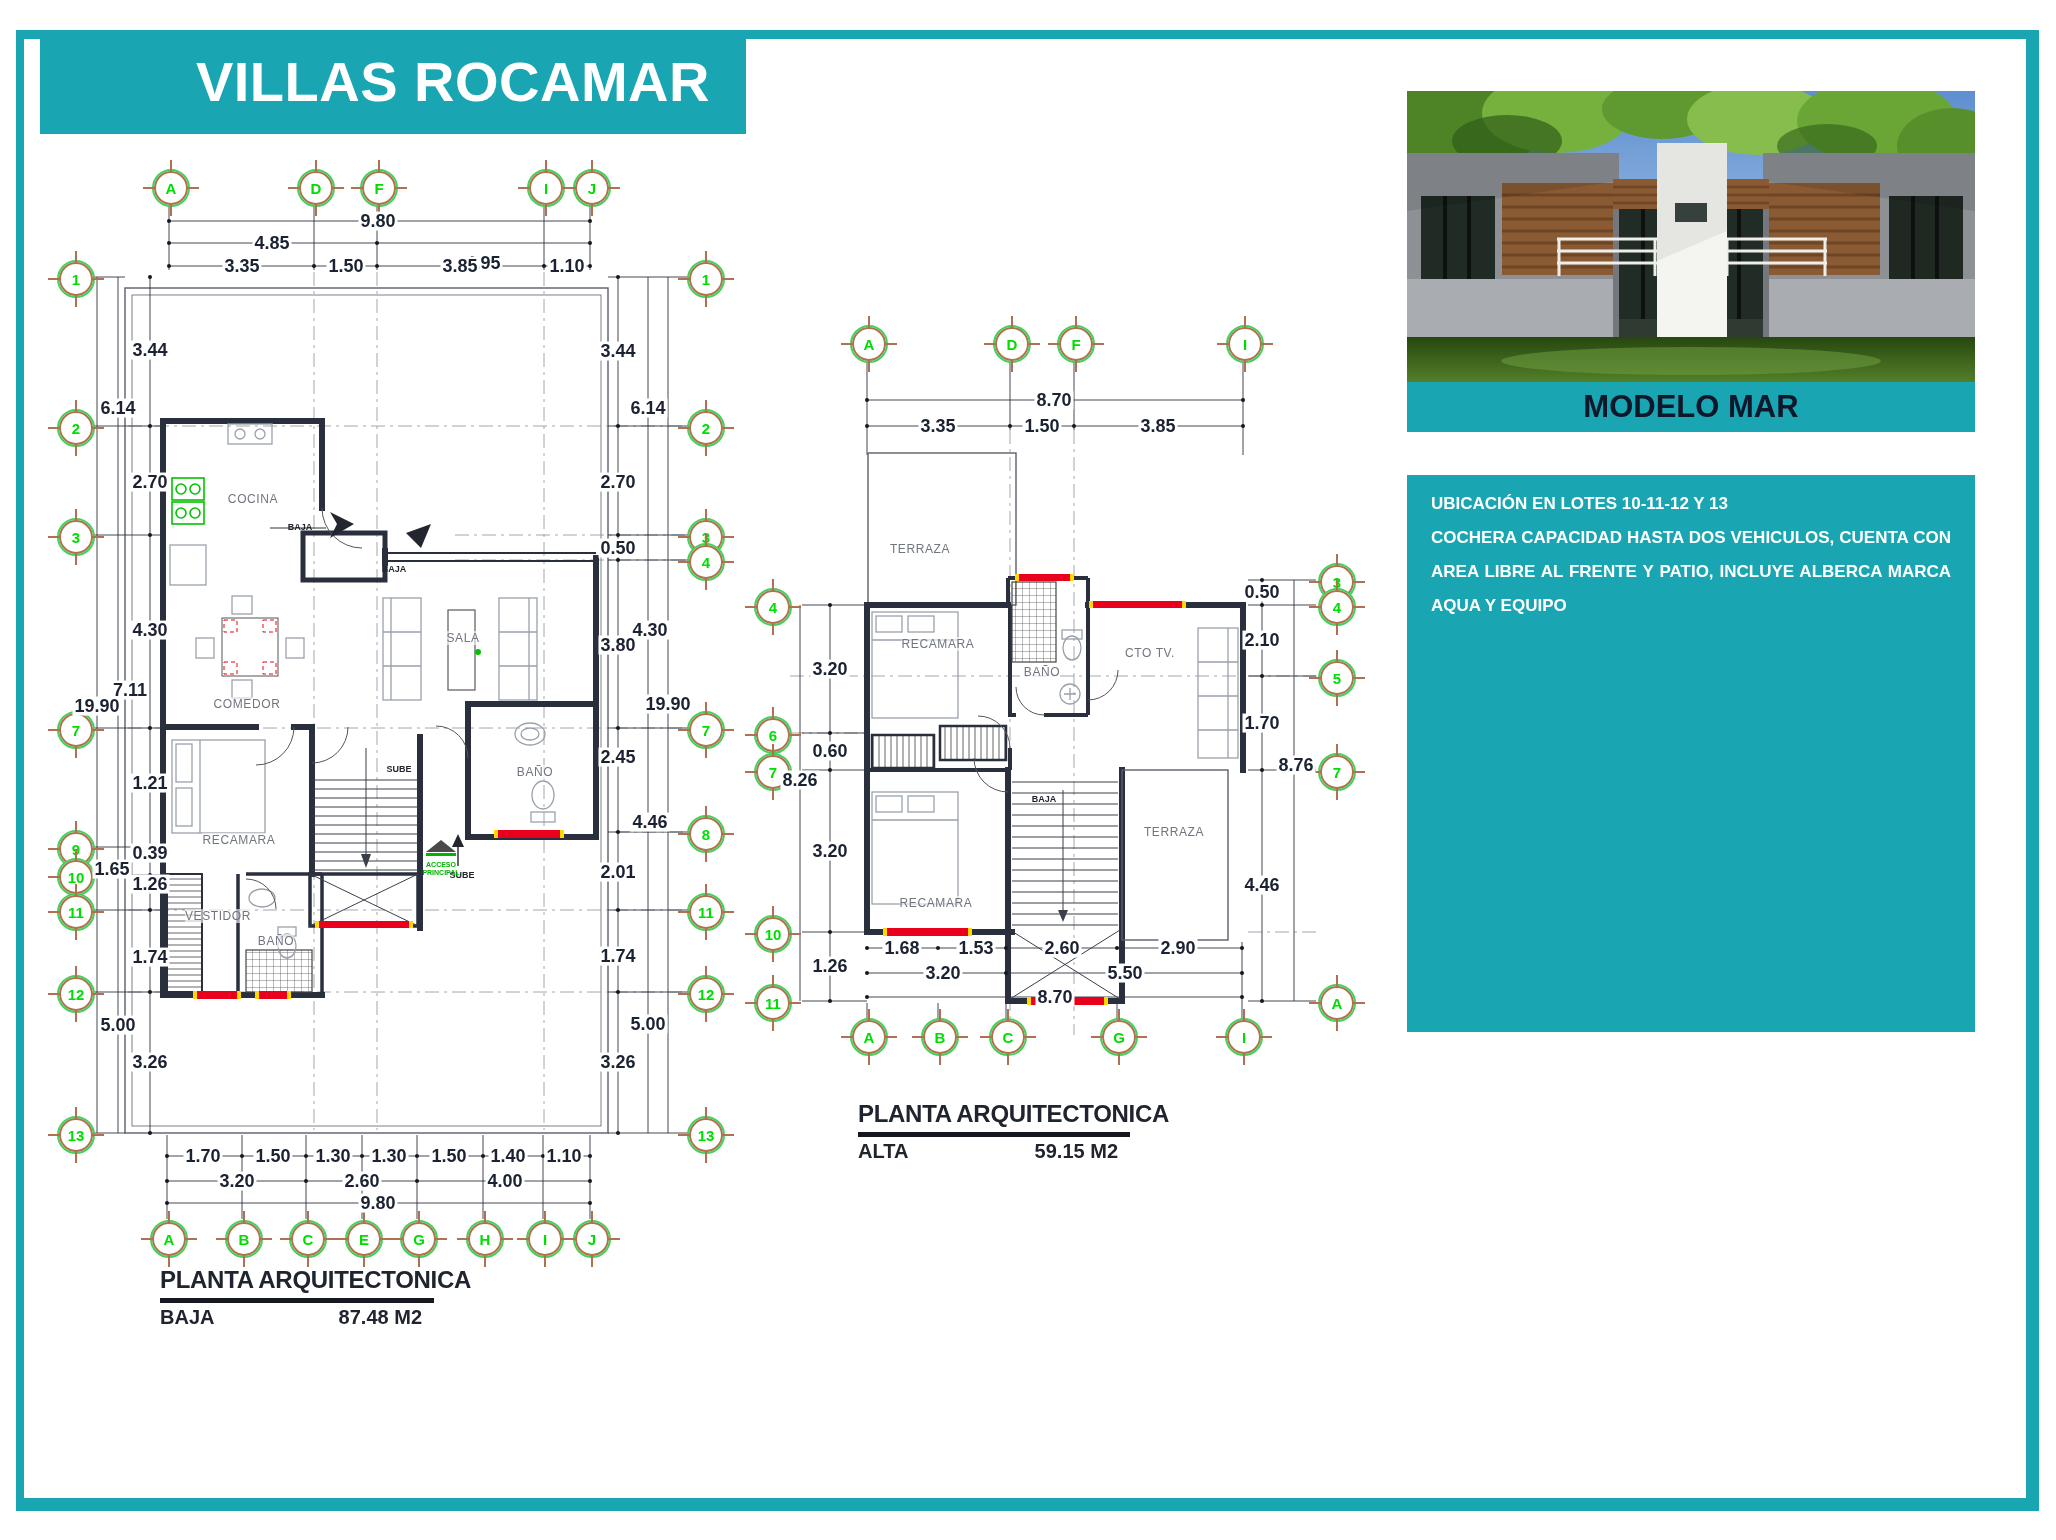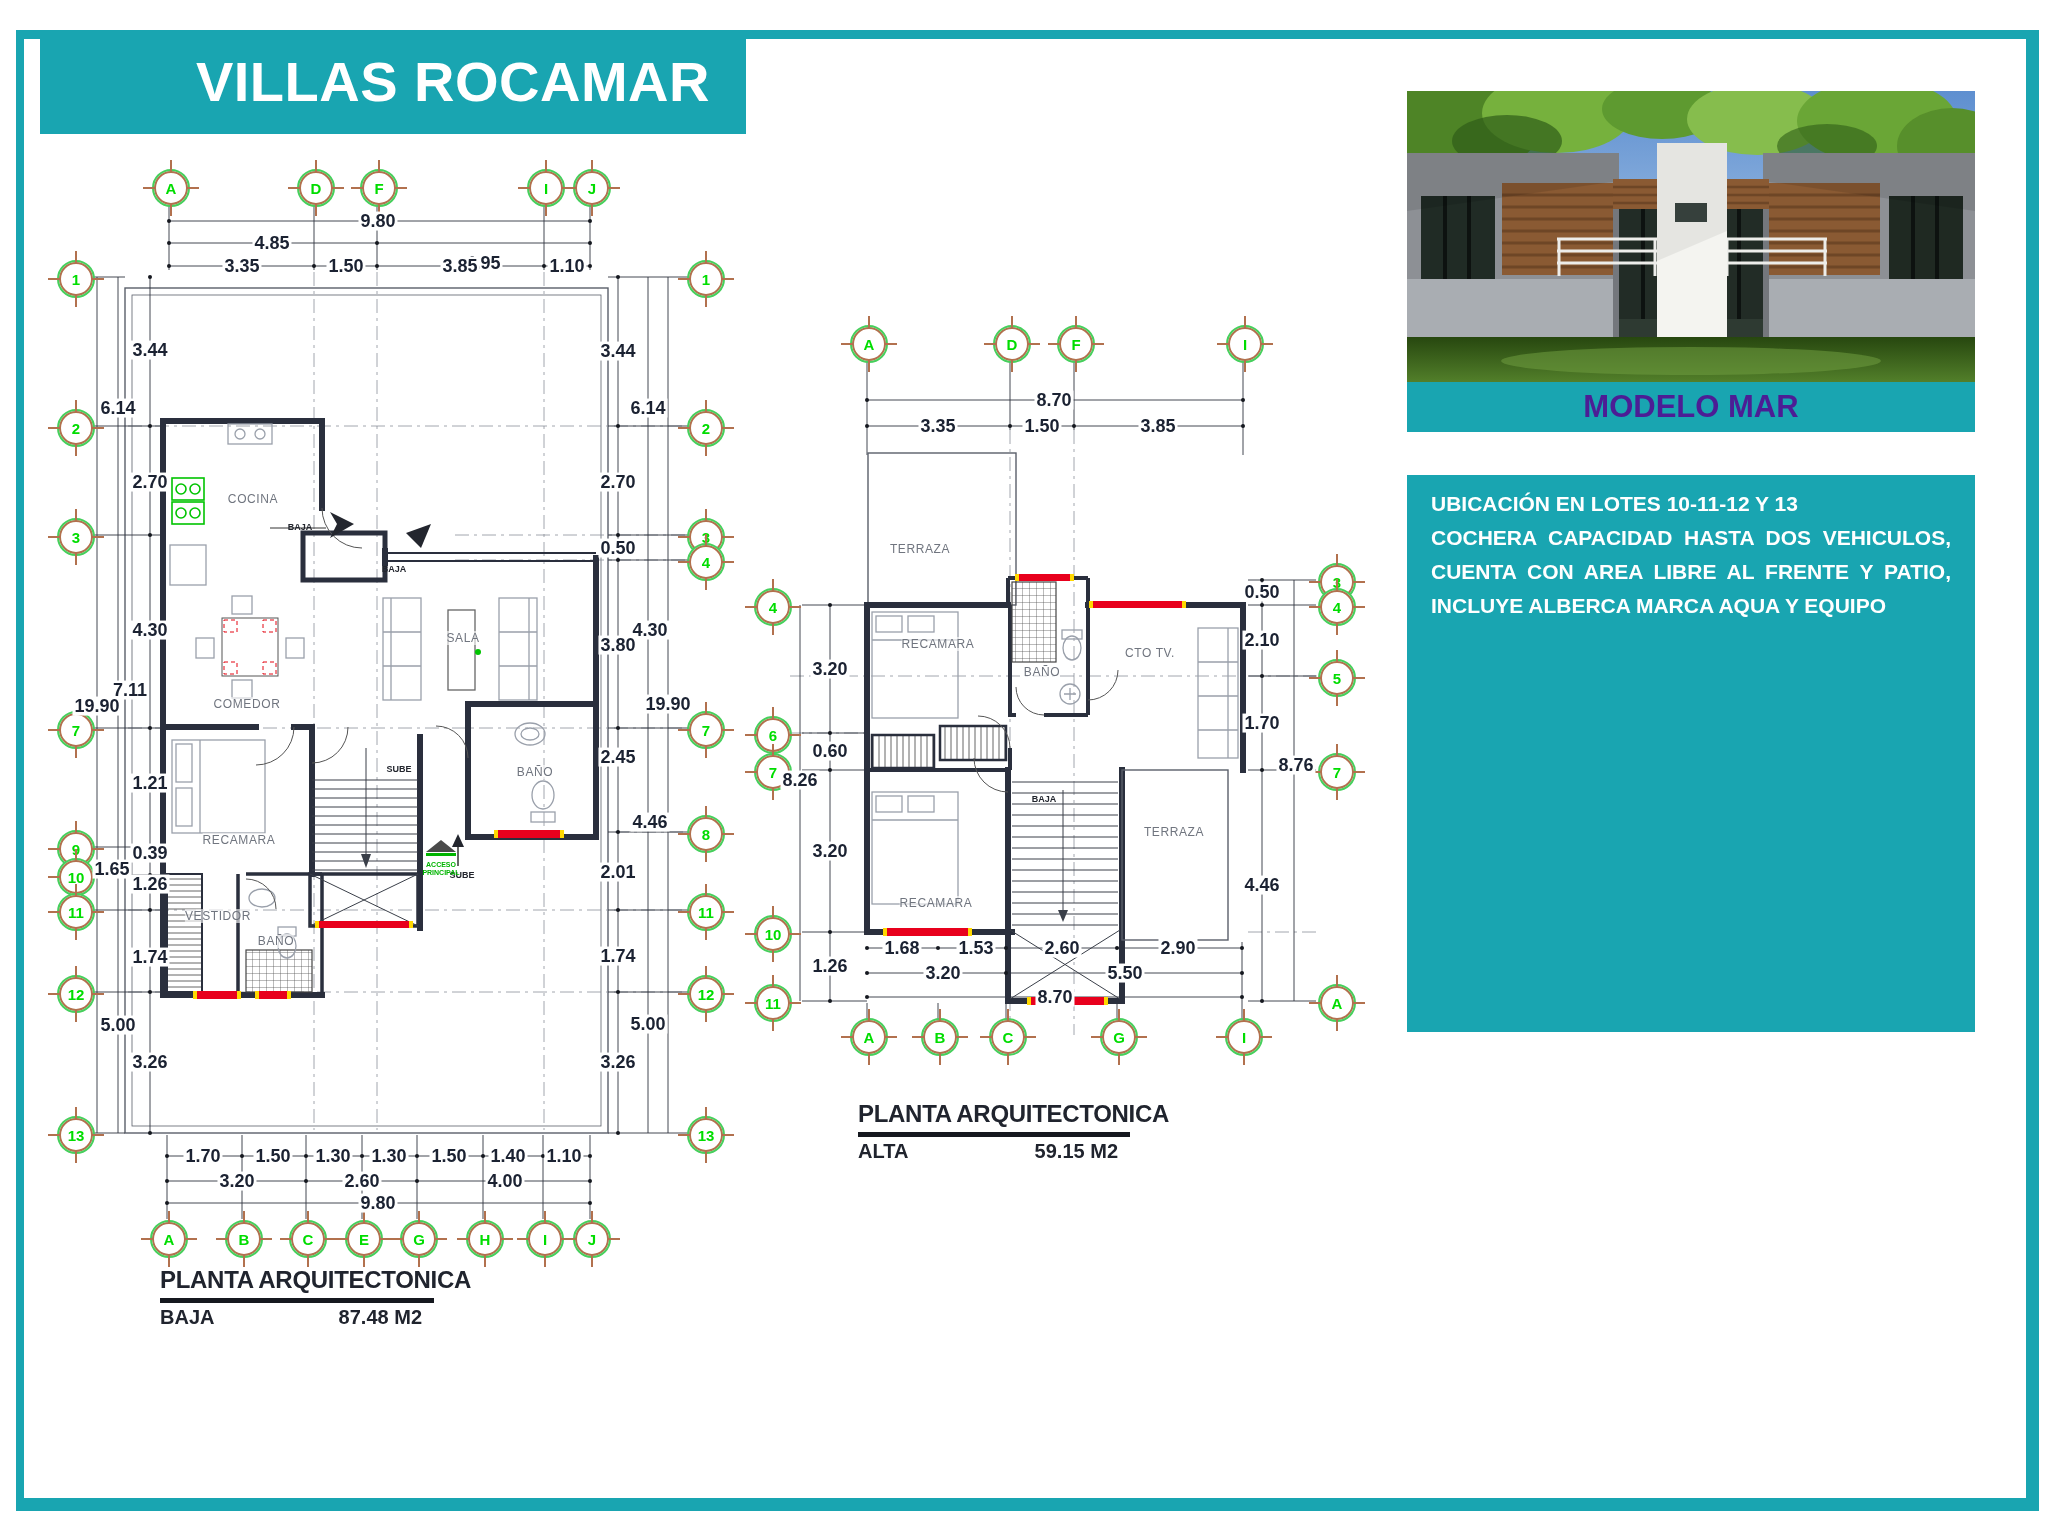--- a/index.html
+++ b/index.html
@@ -7,24 +7,24 @@
         font-family:"Liberation Sans", sans-serif;}
   
   .frame{position:absolute;background:#19A5B1;}
   
   .header{position:absolute;left:40px;top:30px;width:706px;height:104px;background:#19A5B1;
           color:#fff;font-weight:bold;font-size:56px;line-height:104px;text-align:right;
           padding-right:36px;box-sizing:border-box;letter-spacing:0.5px;}
   
   .photo{position:absolute;left:1407px;top:91px;width:568px;height:291px;overflow:hidden;}
   .caption{position:absolute;left:1407px;top:382px;width:568px;height:50px;background:#19A5B1;
-           color:#4c1d95;font-weight:bold;font-size:31px;line-height:50px;text-align:center;}
+           color:#0f172a;font-weight:bold;font-size:31px;line-height:50px;text-align:center;}
   .desc{position:absolute;left:1407px;top:475px;width:568px;height:557px;background:#19A5B1;
         color:#fff;box-sizing:border-box;padding:12px 24px 10px 24px;}
-  .desc p{margin:0;font-size:21px;font-weight:bold;line-height:34px;text-align:justify;}
+  .desc p{margin:0;font-size:17px;font-weight:bold;line-height:34px;text-align:justify;}
   
   #plan-svg{position:absolute;left:0;top:0;}
   #overlay{position:absolute;left:0;top:0;width:2056px;height:1540px;pointer-events:none;}
   
   .bubble{position:absolute;width:34px;height:34px;margin:-17px 0 0 -17px;border-radius:50%;
           background:#fff;border:2px solid #46CF5C;box-shadow:inset 0 0 0 2px #B2714E;
           color:#00DD00;font-weight:bold;font-size:15px;display:flex;align-items:center;
           justify-content:center;}
   .bubble::before{content:'';position:absolute;top:50%;left:-11px;width:13px;height:2px;
           margin-top:-1px;background:#B2714E;box-shadow:43px 0 0 #B2714E;}

